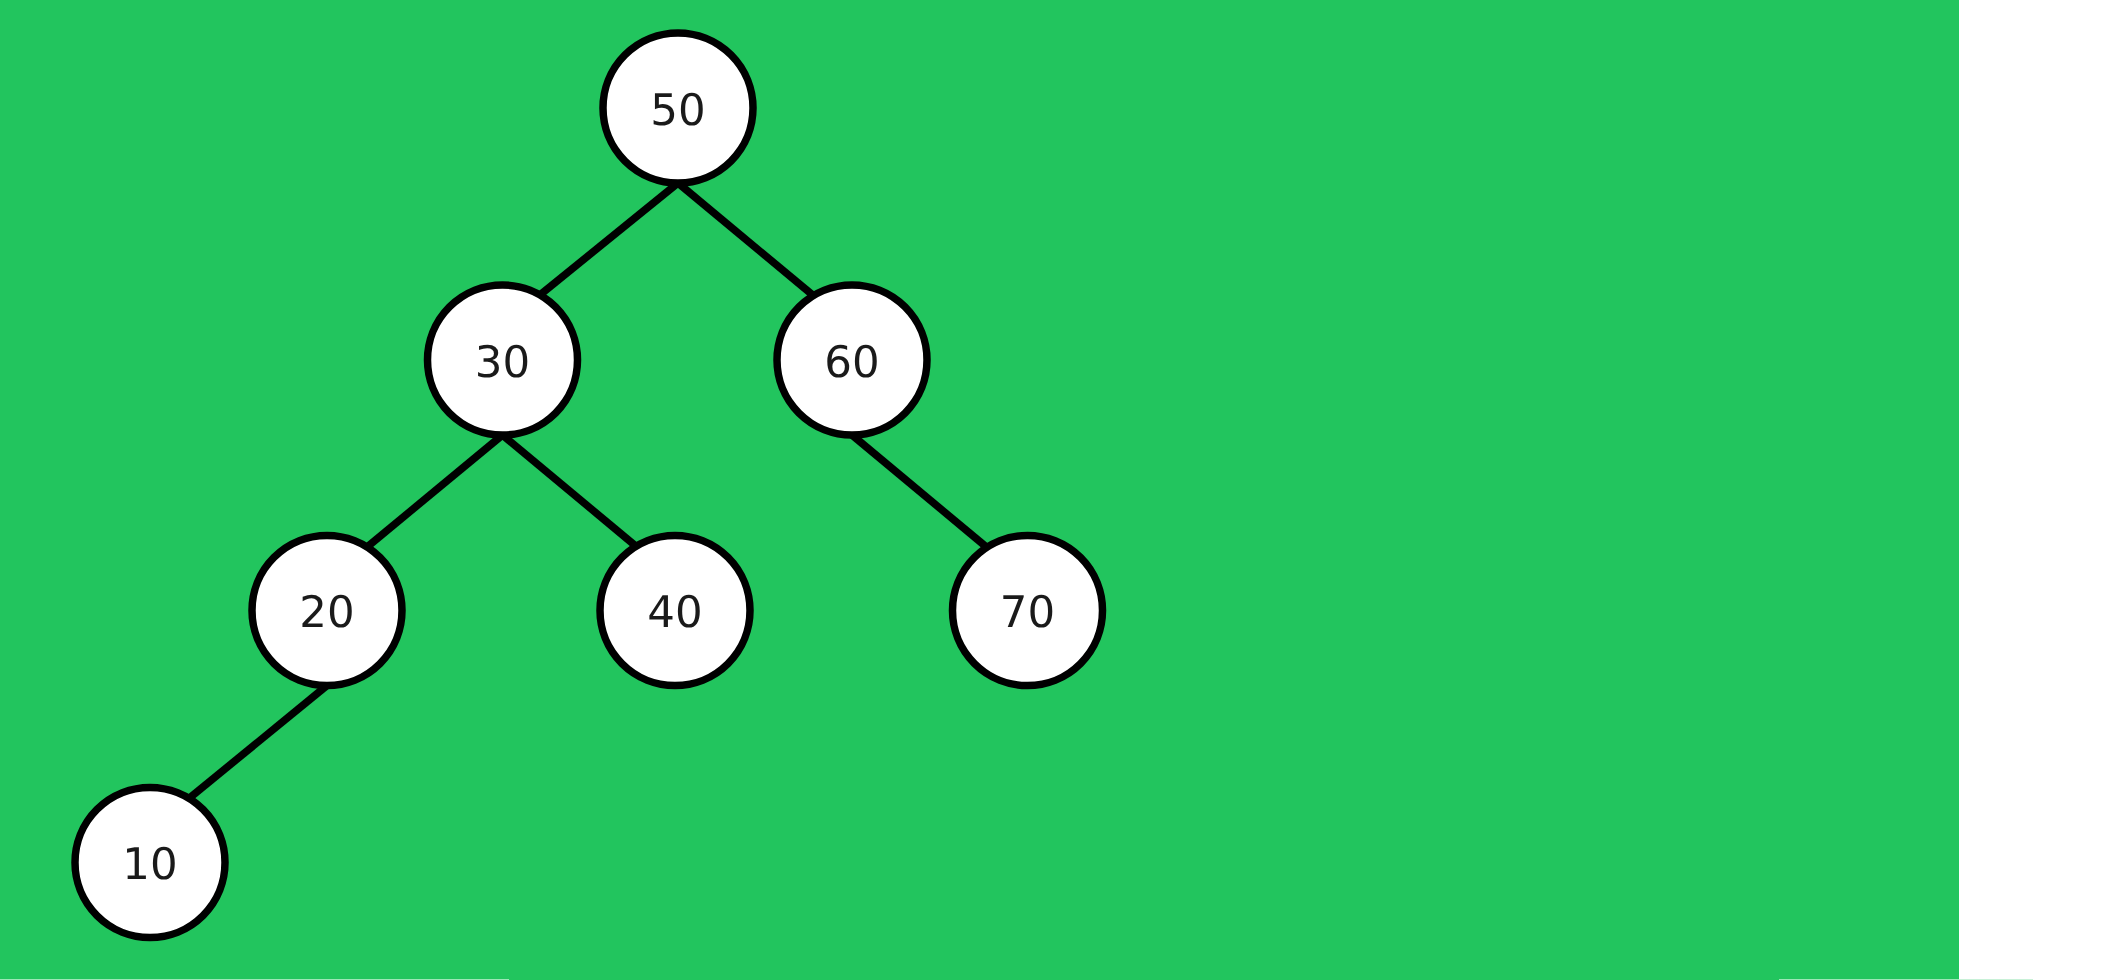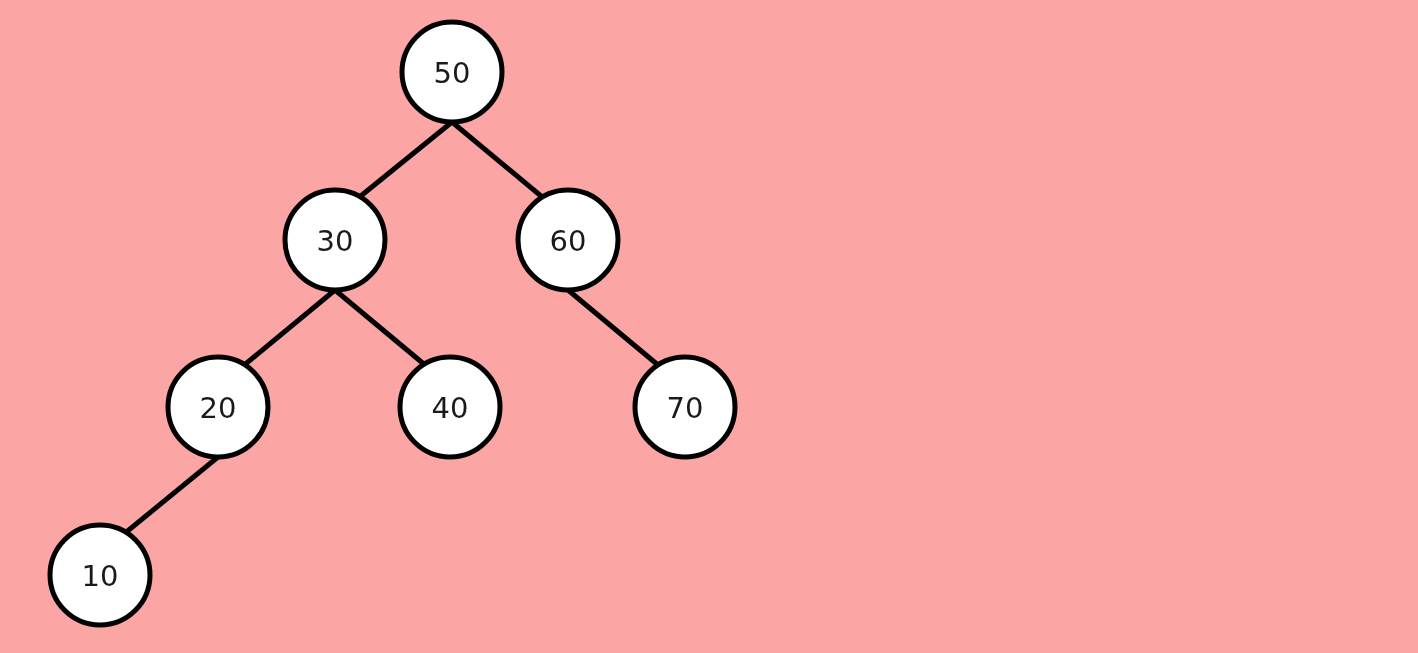--- a/index.html
+++ b/index.html
@@ -6,23 +6,23 @@
   html, body {
     margin: 0;
     padding: 0;
     background: #ffffff;
   }
   body {
     font-family: "DejaVu Sans", sans-serif;
   }
   #canvas {
     position: relative;
-    width: 1418px;
+    width: 1306px;
     height: 653px;
-    background: #fca5a5;
+    background: #22c55e;
     overflow: hidden;
   }
   #tree-svg {
     position: absolute;
     left: 0;
     top: 0;
     width: 1418px;
     height: 653px;
     display: block;
   }

